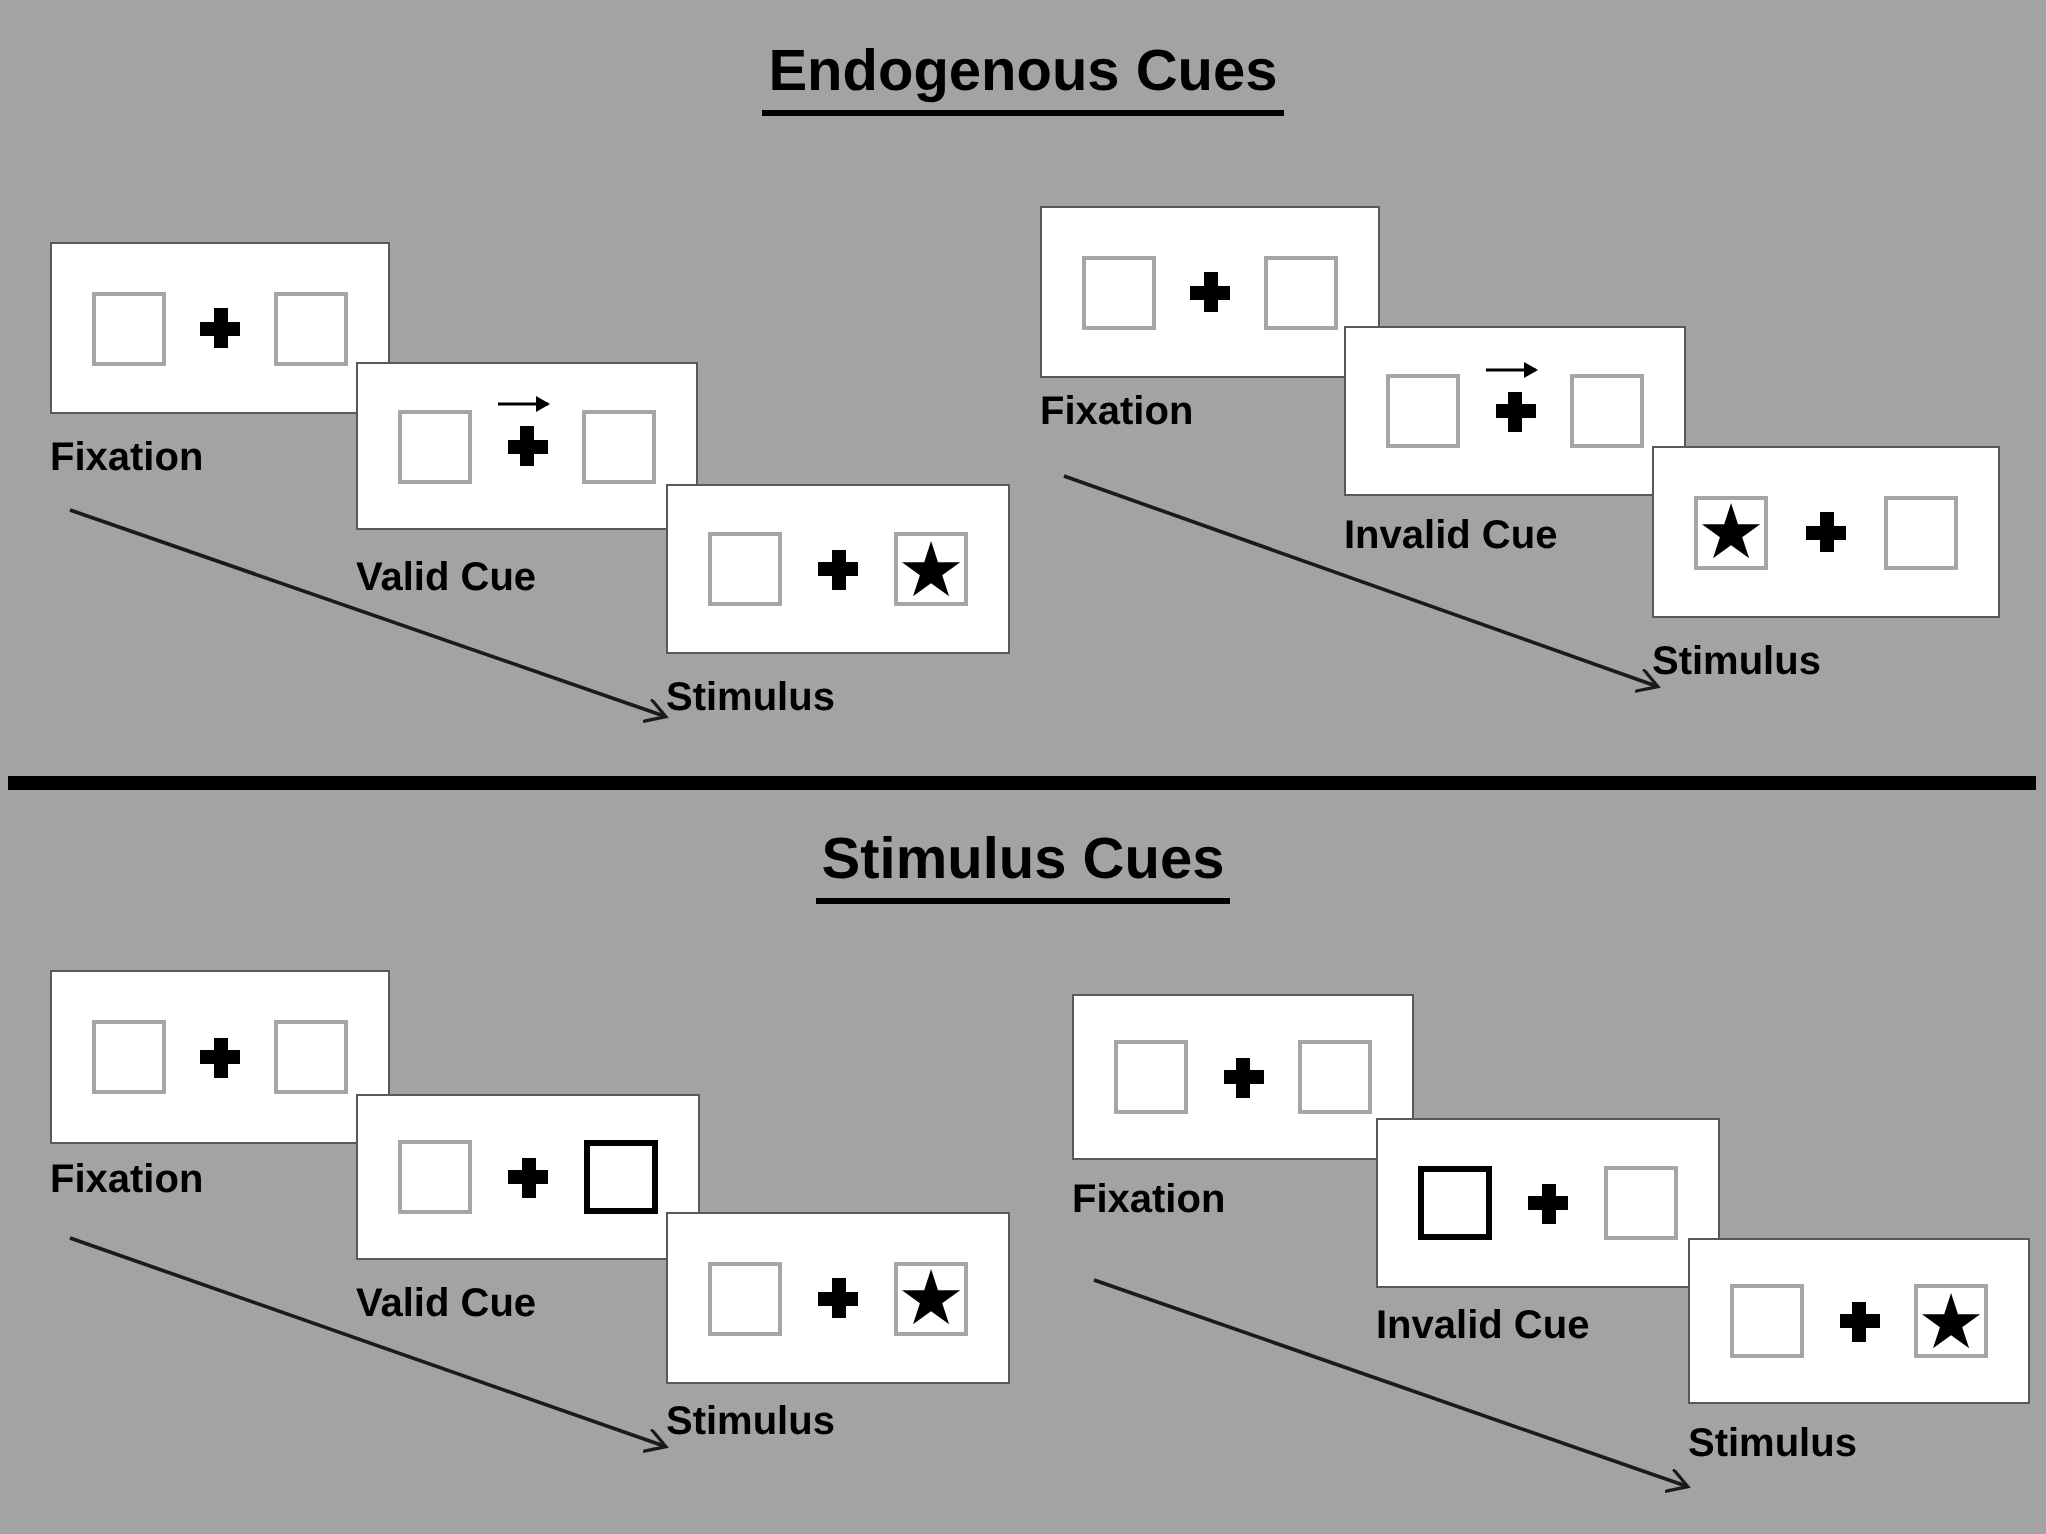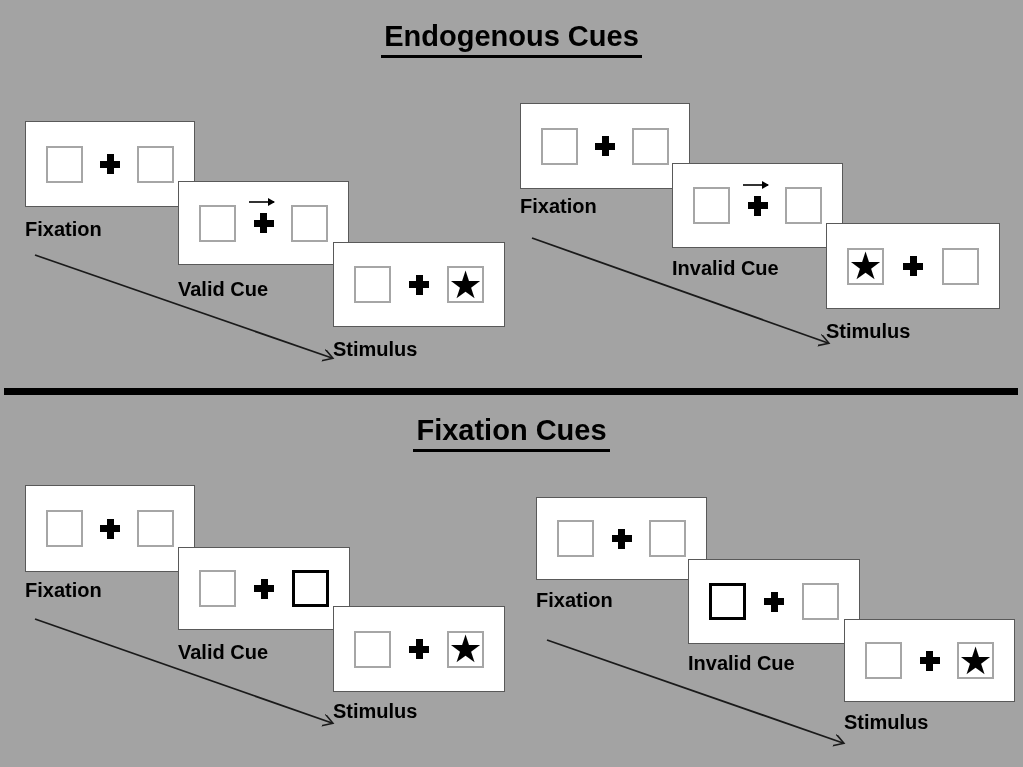--- a/index.html
+++ b/index.html
@@ -26,21 +26,21 @@
 </head>
 <body>
 
 <div id="canvas">
 
   <div class="title" style="top:20px;">
     <span>Endogenous Cues</span>
   </div>
   <div class="divider"></div>
   <div class="title" style="top:414px;">
-    <span>Fixation Cues</span>
+    <span>Stimulus Cues</span>
   </div>
 
   <div class="group">
     <div class="panel" style="left:25px;top:121px;width:170px;height:86px;z-index:1">
       <div class="sq"></div>
       <div class="crosswrap">
           <i class="bar-h"></i>
           <i class="bar-v"></i>
         </div>
       <div class="sq"></div>

